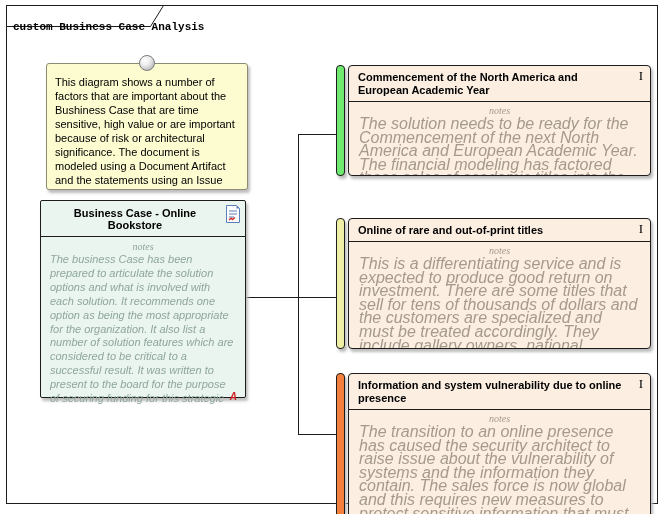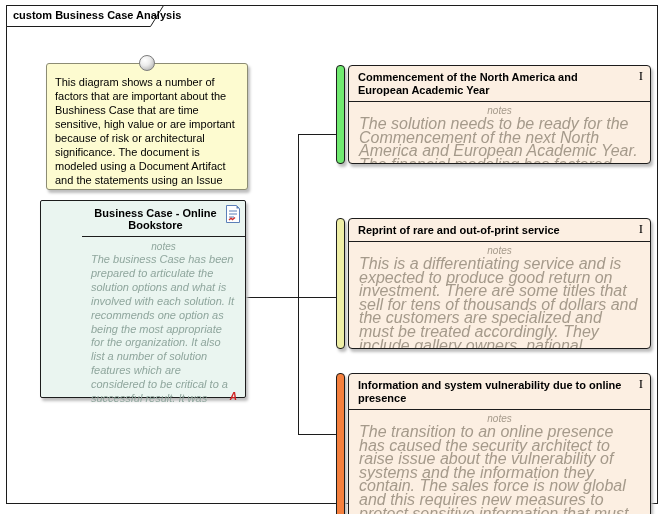--- a/index.html
+++ b/index.html
@@ -6,62 +6,62 @@
   html,body { background:#ffffff; }
   body { font-family:"Liberation Sans", sans-serif; }
   .stage { position:relative; width:665px; height:514px; background:#ffffff; overflow:hidden; }
 
   .frame { position:absolute; left:6px; top:5px; width:652px; height:499px;
            border:1px solid #1c1c1c; background:#ffffff; }
 
   
   .tab { position:absolute; left:6px; top:5px; width:170px; height:22px; }
   .tab svg { position:absolute; left:0; top:0; }
-  .tab-label { position:absolute; left:7px; top:4px; font-size:11px; font-weight:bold; color:#000; white-space:nowrap; }
+  .tab-label { position:absolute; left:7px; top:16px; font-size:11px; font-weight:bold; color:#000; white-space:nowrap;font-family:Liberation Mono, monospace; }
 
   
   .conn { position:absolute; background:#1c1c1c; }
 
   
   .note { position:absolute; left:46px; top:63px; width:202px; height:127px;
           border:1px solid #8c8c74; border-radius:3px;
           box-shadow:2px 3px 3px #bdbdbd; }
   .pin { position:absolute; left:50%; top:-9px; margin-left:-8px; width:16px; height:16px;
          border-radius:50%; border:1px solid #7c7c7c;
          background:radial-gradient(circle at 35% 30%, #ffffff 0%, #ececec 40%, #bcbcbc 78%, #9a9a9a 100%); }
   .note-text { position:absolute; left:8px; right:6px; top:11px; bottom:2px;
                font-size:11px; line-height:14px; color:#000; overflow:hidden; }
 
   
   .bc { position:absolute; left:40px; top:200px; width:206px; height:198px;
-        border:1px solid #1c1c1c; border-radius:2px; box-shadow:2px 3px 3px #bdbdbd;padding-left:41px; }
+        border:1px solid #1c1c1c; border-radius:2px; box-shadow:2px 3px 3px #bdbdbd; }
   .bc-header { position:relative; padding:6px 24px 5px 8px; text-align:center;
                font-size:11px; font-weight:bold; color:#000; line-height:12px;
                border-bottom:1px solid #1c1c1c; }
   .doc-icon { position:absolute; right:5px; top:4px; width:14px; height:18px; }
   .bc-body { position:relative; height:170px; padding:3px 9px; overflow:hidden;
              font-style:italic; color:#8fa69d; }
-  .notes-label { text-align:center; font-size:10px; line-height:13px; font-style:italic; }
+  .notes-label { text-align:center; font-size:10px; line-height:13px; font-style:italic;font-family:Liberation Serif, serif; }
   .bc-notes { font-size:11px; line-height:13.9px; }
   .marker-a { position:absolute; right:8px; bottom:5px; color:#cf1d1d;
               font-size:10px; font-weight:bold; font-style:italic; }
 
   
   .bar { position:absolute; left:336px; width:9px; border:1px solid #1c1c1c;
          border-radius:4px; box-shadow:2px 3px 3px #bdbdbd; }
   .issue { position:absolute; left:348px; width:303px; border:1px solid #1c1c1c;
            border-radius:4px; box-shadow:2px 3px 3px #bdbdbd; overflow:hidden; }
   .issue-header { position:relative; padding:5px 20px 4px 9px; font-size:11px; font-weight:bold;
                   color:#000; line-height:13px; border-bottom:1px solid #1c1c1c; }
   .issue-icon { position:absolute; right:7px; top:3px; font-family:"Liberation Serif", serif;
                 font-size:13px; font-weight:normal; font-style:normal; color:#000; }
   .issue-body { padding:2px 10px; font-style:italic; color:#a59a8b; overflow:hidden; }
   .issue-notes { font-size:16px; line-height:13.6px; }
 
-  .b1 { top:65px;  height:99px; }
+  .b1 { top:65px;  height:111px; }
   .b2 { top:218px; height:131px; }
   .b3 { top:373px; height:155px; }
 </style>
 </head>
 <body>
 
 <div class="stage">
 
   <div class="frame"></div>
 
@@ -111,21 +111,21 @@
     </div>
     <div class="issue-body">
       <div class="notes-label">notes</div>
       <div class="issue-notes">The solution needs to be ready for the Commencement of the next North America and European Academic Year. The financial modeling has factored these sales of academic titles into the first year of revenue and the solution needs to be available for the product entry staff to ensure the titles are listed and ready for purchase.</div>
     </div>
   </div>
 
   <div class="bar b2" style="background-color: rgb(239, 239, 166);"></div>
   <div class="issue b2" style="background-color: rgb(252, 239, 226);">
     <div class="issue-header">
-      <span>Reprint of rare and out-of-print service</span>
+      <span>Online of rare and out-of-print titles</span>
       <span class="issue-icon">I</span>
     </div>
     <div class="issue-body">
       <div class="notes-label">notes</div>
       <div class="issue-notes">This is a differentiating service and is expected to produce good return on investment. There are some titles that sell for tens of thousands of dollars and the customers are specialized and must be treated accordingly. They include gallery owners, national libraries, and academic institutions.</div>
     </div>
   </div>
 
   <div class="bar b3" style="background-color: rgb(245, 128, 62);"></div>
   <div class="issue b3" style="background-color: rgb(252, 239, 226);">

